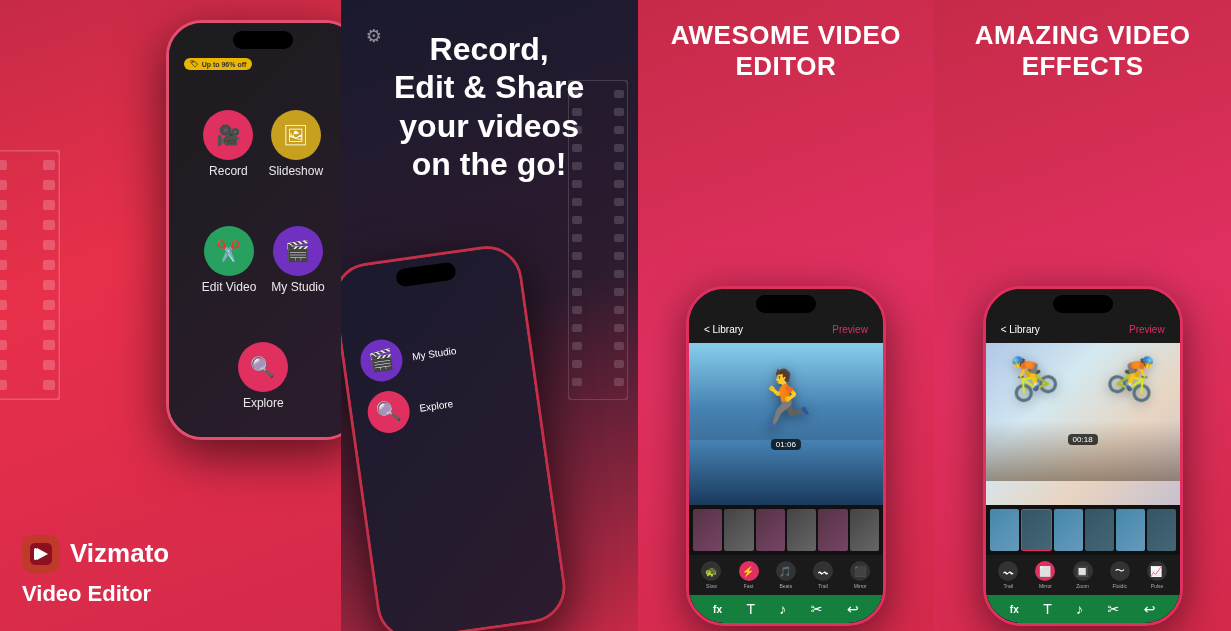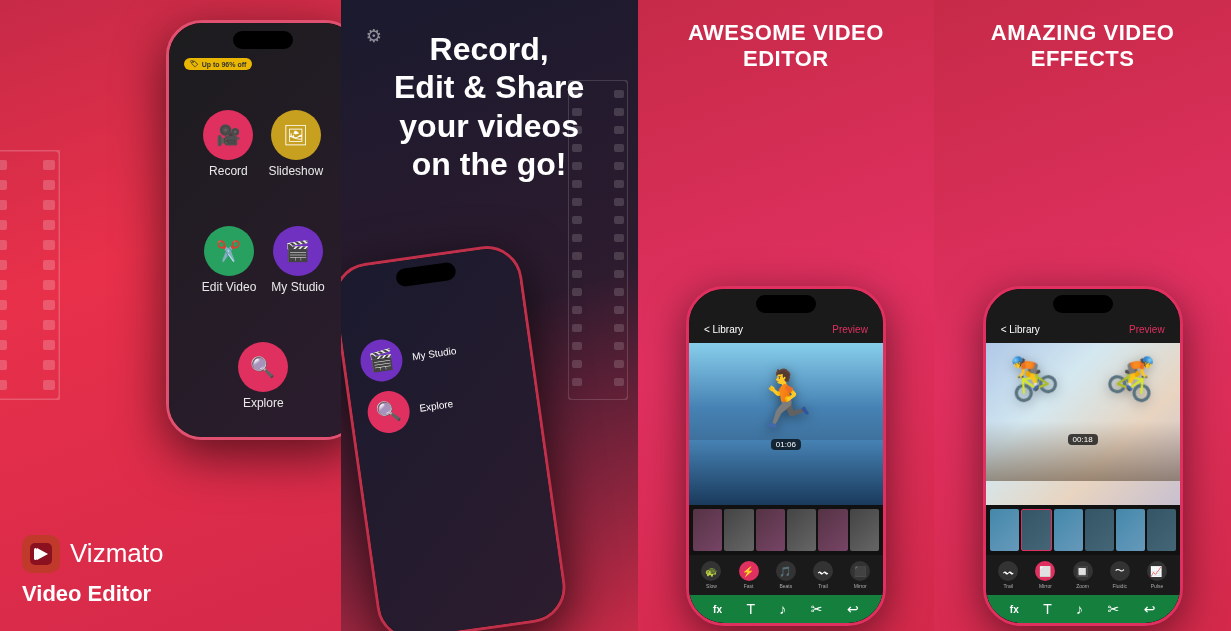--- a/index.html
+++ b/index.html
@@ -45,21 +45,21 @@
       border-radius: 10px;
       display: flex;
       align-items: center;
       justify-content: center;
       font-size: 18px;
       color: white;
     }
 
     .brand-name {
       font-size: 26px;
-      font-weight: 400;
+      font-weight: 700;
       color: white;
     }
 
     .brand-tagline {
       font-size: 22px;
       font-weight: 700;
       color: white;
       line-height: 1.2;
     }
 
@@ -92,21 +92,21 @@
       background: linear-gradient(160deg, #c62a47 0%, #e03060 50%, #d4294a 100%);
       display: flex;
       flex-direction: column;
       align-items: center;
       justify-content: flex-start;
       padding: 0;
       position: relative;
     }
 
     .panel-title {
-      font-size: 22px;
+      font-size: 26px;
       font-weight: 900;
       color: white;
       text-align: center;
       padding: 20px 15px 15px;
       letter-spacing: 0.5px;
       text-transform: uppercase;
       line-height: 1.2;
     }
 
     

